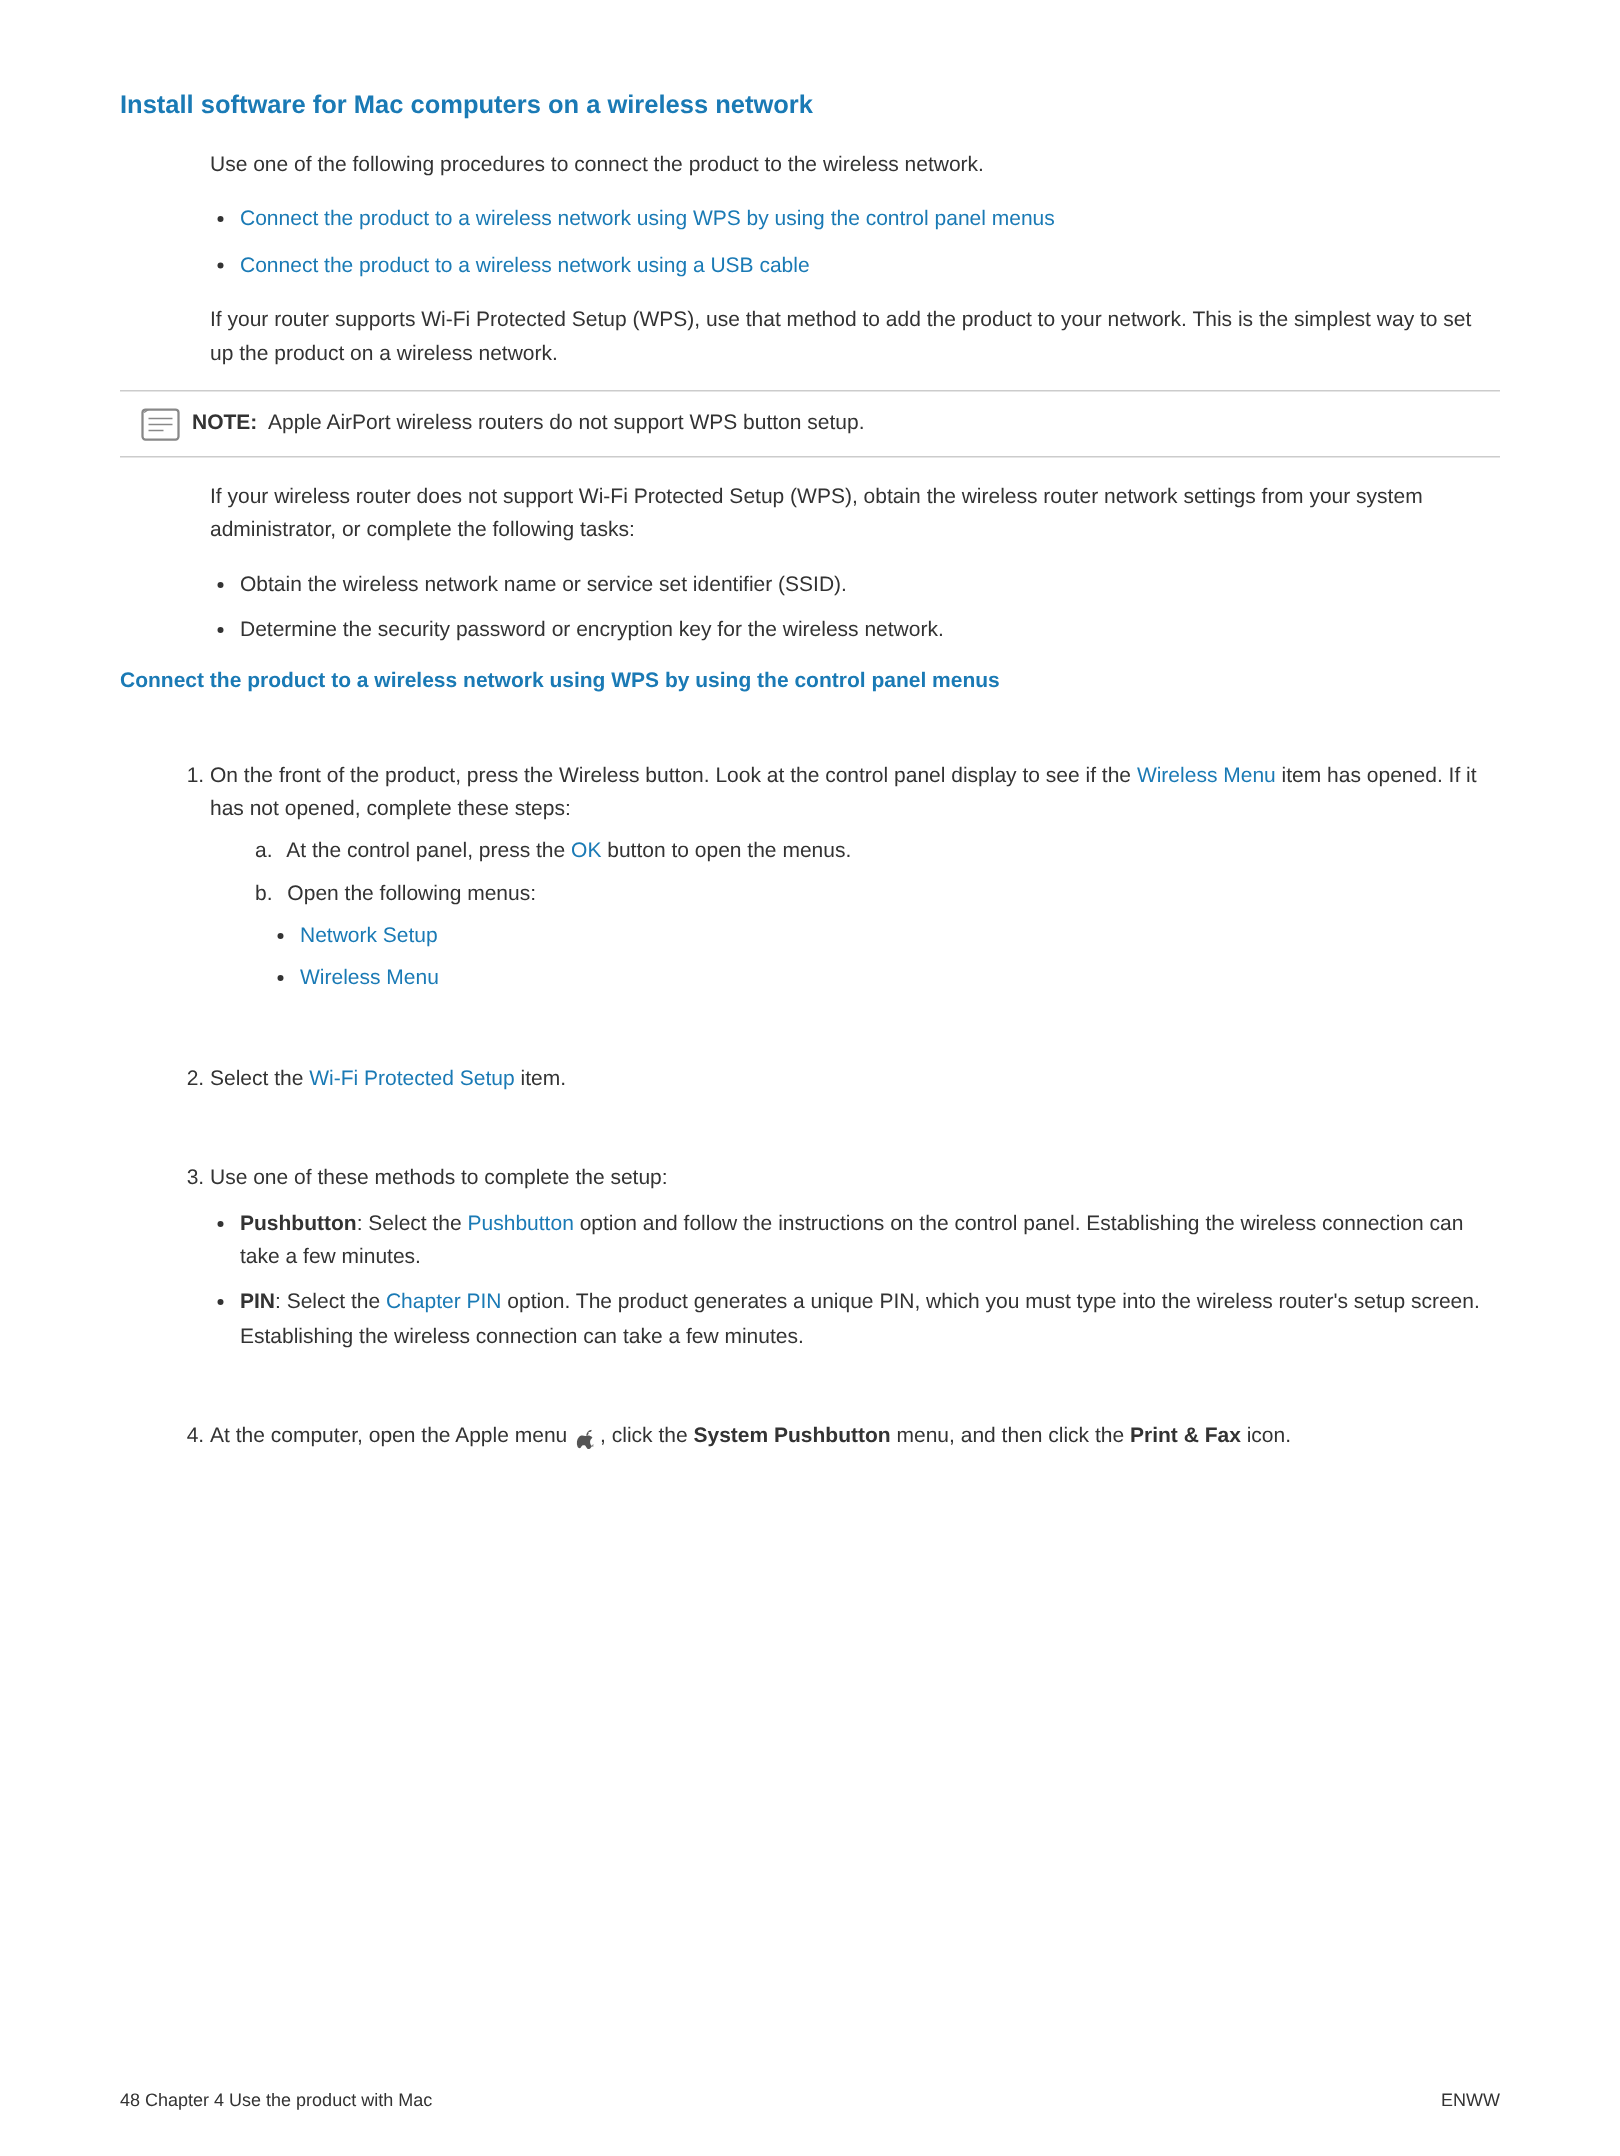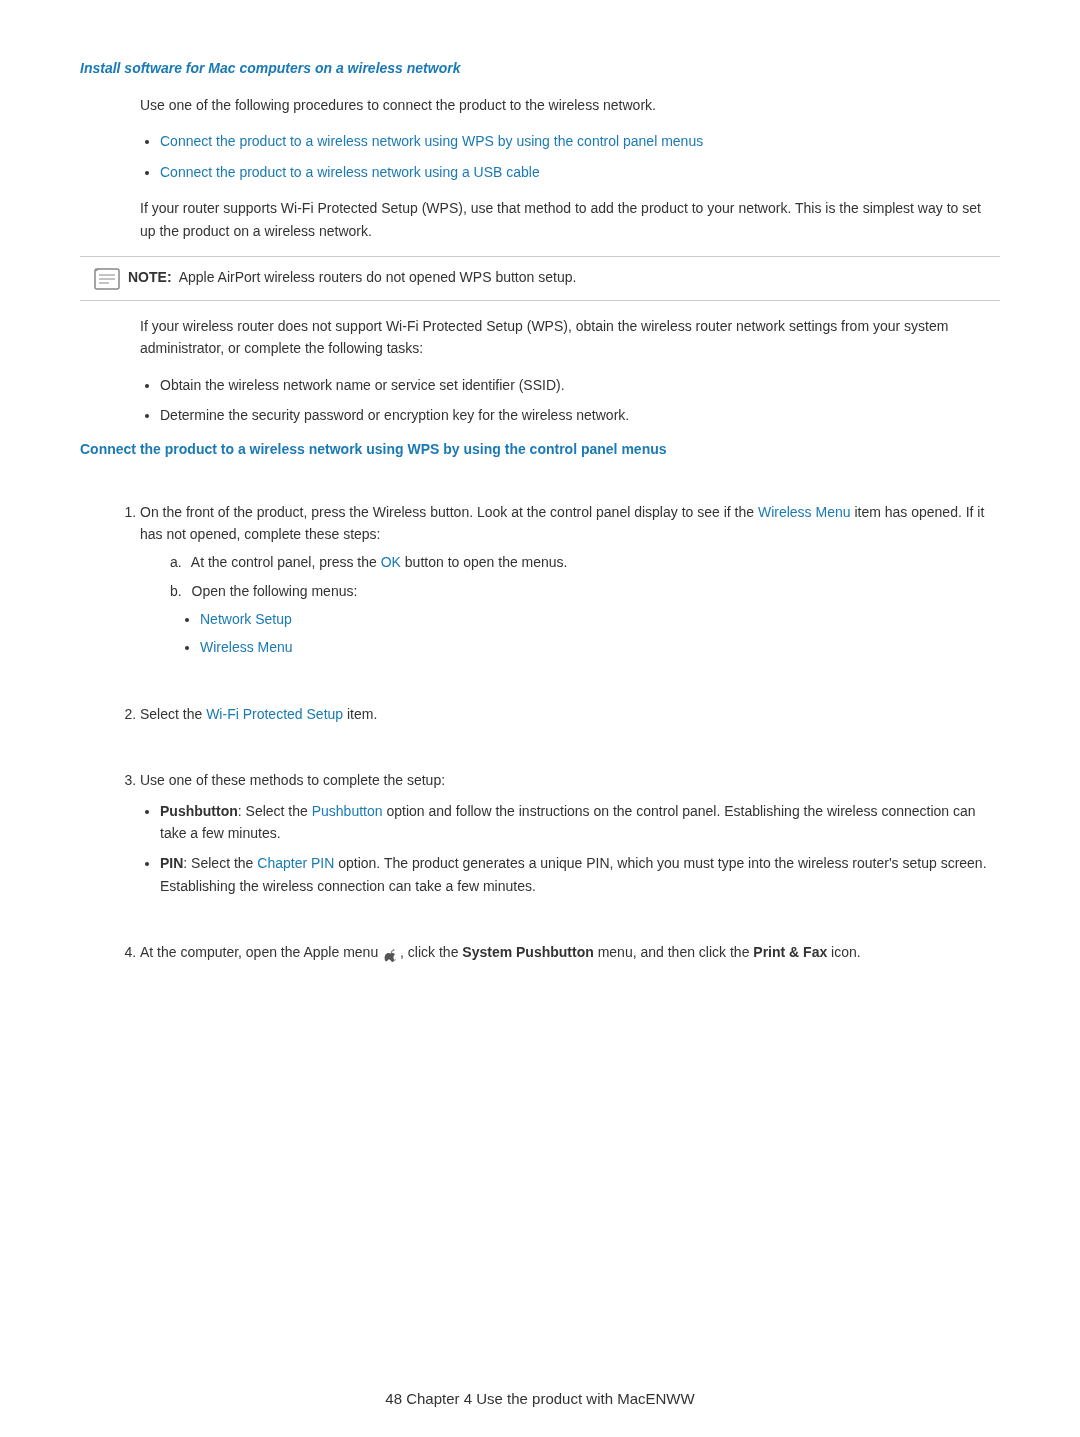--- a/index.html
+++ b/index.html
@@ -11,24 +11,23 @@
       width: 1080px;
       min-height: 1437px;
       position: relative;
     }
     .page {
       padding: 60px 80px 80px 80px;
       max-width: 1080px;
     }
     h1.section-title {
       color: #1a7ab5;
-      font-size: 14px;
+      font-size: 17px;
       font-weight: bold;
       margin-bottom: 18px;
-      font-style: italic;
     }
     h2.sub-title {
       color: #1a7ab5;
       font-size: 14px;
       font-weight: bold;
       margin-bottom: 14px;
       margin-top: 10px;
     }
     .indent-block {
       margin-left: 60px;
@@ -114,22 +113,22 @@
     }
     .bold-term {
       font-weight: bold;
     }
     .footer {
       position: absolute;
       bottom: 30px;
       left: 80px;
       right: 80px;
       display: flex;
-      justify-content: center;
-      font-size: 15px;
+      justify-content: space-between;
+      font-size: 12px;
       color: #333;
       border-top: none;
     }
     .link-blue {
       color: #1a7ab5;
       text-decoration: none;
     }
   </style>
 </head>
 <body>
@@ -160,21 +159,21 @@
       <svg width="26" height="22" viewBox="0 0 26 22" fill="none" xmlns="http://www.w3.org/2000/svg">
         <rect x="1" y="1" width="24" height="20" rx="2" stroke="#888" stroke-width="1.5" fill="none"></rect>
         <line x1="5" y1="7" x2="21" y2="7" stroke="#888" stroke-width="1"></line>
         <line x1="5" y1="11" x2="21" y2="11" stroke="#888" stroke-width="1"></line>
         <line x1="5" y1="15" x2="15" y2="15" stroke="#888" stroke-width="1"></line>
         <path d="M2 3 L5 1" stroke="#888" stroke-width="1"></path>
       </svg>
     </span>
     <span class="note-text">
       <span class="note-label">NOTE:</span>
-      <span>Apple AirPort wireless routers do not opened WPS button setup.</span>
+      <span>Apple AirPort wireless routers do not support WPS button setup.</span>
     </span>
   </div>
 
   <div class="indent-block">
     <p>If your wireless router does not support Wi-Fi Protected Setup (WPS), obtain the wireless router network settings from your system administrator, or complete the following tasks:</p>
   </div>
 
   <ul class="bullet-list">
     <li>Obtain the wireless network name or service set identifier (SSID).</li>
     <li>Determine the security password or encryption key for the wireless network.</li>

